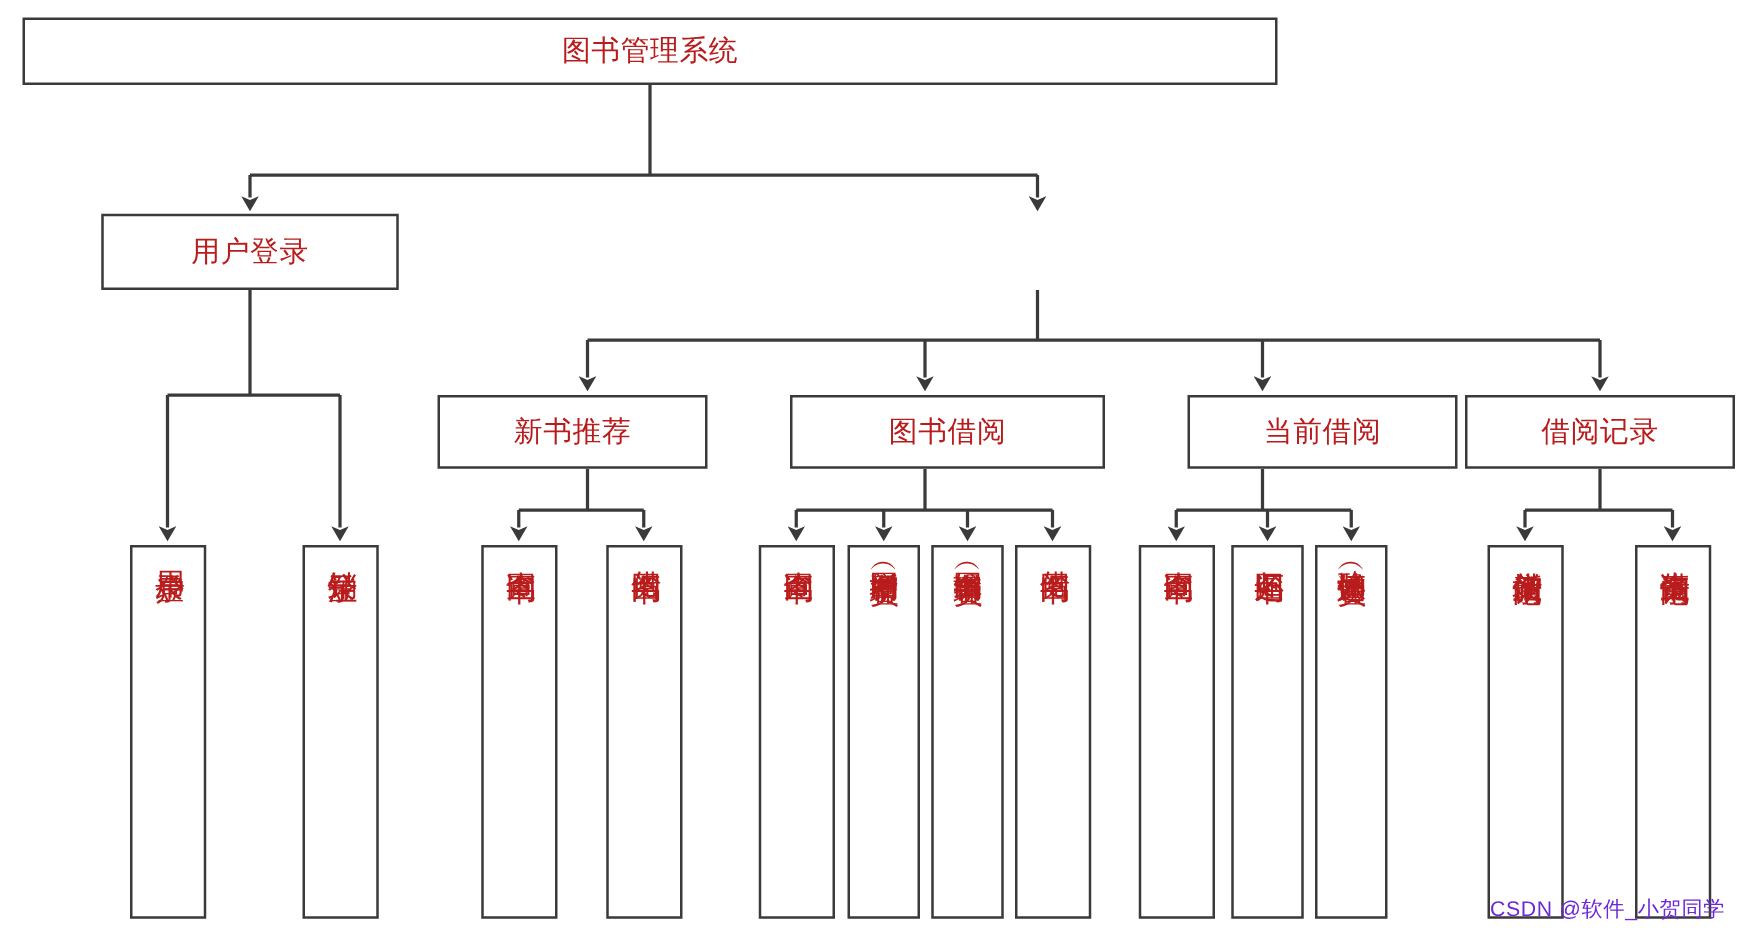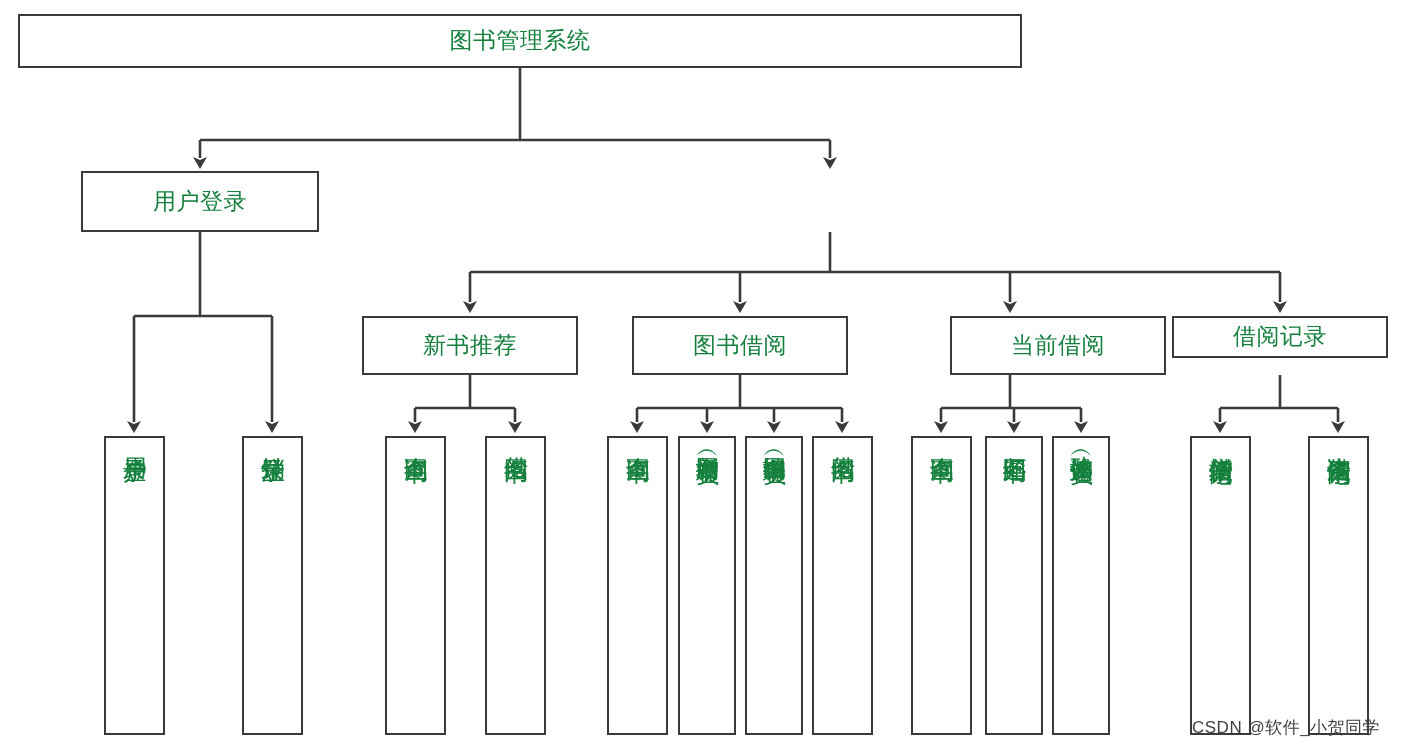--- a/index.html
+++ b/index.html
@@ -10,21 +10,21 @@
   #canvas{position:relative;width:1405px;height:747px;background:#ffffff;}
   svg#wires{position:absolute;left:0;top:0;width:1405px;height:747px;}
   .node{
     position:absolute;
     box-sizing:border-box;
     background:#ffffff;
     border:2px solid #3a3a3a;
     display:flex;
     align-items:center;
     justify-content:center;
-    color:#15803d;
+    color:#b91c1c;
   }
   .node .lbl{
     display:block;
     text-align:center;
     line-height:1.02;
     letter-spacing:0.5px;
   }
   .node.horiz .lbl{
     writing-mode:horizontal-tb;
     font-size:23px;
@@ -108,30 +108,30 @@
   </svg>
 
   <div class="node horiz" id="n-root" style="left: 18px; top: 14px; width: 1004px; height: 54px;">
     <span class="lbl">图书管理系统</span>
   </div>
 
   <div class="node horiz" id="n-l2-0" style="left: 81px; top: 171px; width: 238px; height: 61px;">
     <span class="lbl">用户登录</span>
   </div>
 
-  <div class="node horiz" id="n-l3-0" style="left: 362px; top: 316px; width: 216px; height: 59px;">
+  <div class="node horiz" id="n-l3-0" style="left: 350px; top: 316px; width: 216px; height: 59px;">
     <span class="lbl">新书推荐</span>
   </div>
-  <div class="node horiz" id="n-l3-1" style="left: 632px; top: 316px; width: 216px; height: 59px;">
+  <div class="node horiz" id="n-l3-1" style="left: 632px; top: 316px; width: 252px; height: 59px;">
     <span class="lbl">图书借阅</span>
   </div>
   <div class="node horiz" id="n-l3-2" style="left: 902px; top: 316px; width: 216px; height: 59px; margin-left: 48px;">
     <span class="lbl">当前借阅</span>
   </div>
-  <div class="node horiz" id="n-l3-3" style="left: 1172px; top: 316px; width: 216px; height: 42px; font-family: Liberation Serif, serif;">
+  <div class="node horiz" id="n-l3-3" style="left: 1172px; top: 316px; width: 216px; height: 59px; font-family: Liberation Serif, serif;">
     <span class="lbl">借阅记录</span>
   </div>
 
   <div class="node vert" id="n-lf-0" style="left: 104px; top: 436px; width: 61px; height: 299px;">
     <span class="lbl">用户登录</span>
   </div>
   <div class="node vert" id="n-lf-1" style="left: 242px; top: 436px; width: 61px; height: 299px;">
     <span class="lbl">注销登录</span>
   </div>
   <div class="node vert" id="n-lf-2" style="left: 385px; top: 436px; width: 61px; height: 299px;">
@@ -161,14 +161,14 @@
   <div class="node vert long" id="n-lf-10" style="left: 1052px; top: 436px; width: 58px; height: 299px;">
     <span class="lbl">确认归还（管理员）</span>
   </div>
   <div class="node vert" id="n-lf-11" style="left: 1190px; top: 436px; width: 61px; height: 299px;">
     <span class="lbl">新增借阅记录</span>
   </div>
   <div class="node vert" id="n-lf-12" style="left: 1308px; top: 436px; width: 61px; height: 299px;">
     <span class="lbl">查询借阅记录</span>
   </div>
 
-  <div class="watermark" id="wm" style="left: 1192px; top: 716px; color: #404040;">CSDN @软件_小贺同学</div>
+  <div class="watermark" id="wm" style="left: 1192px; top: 716px; color: #6d28d9;">CSDN @软件_小贺同学</div>
 </div>
 
 </body></html>

